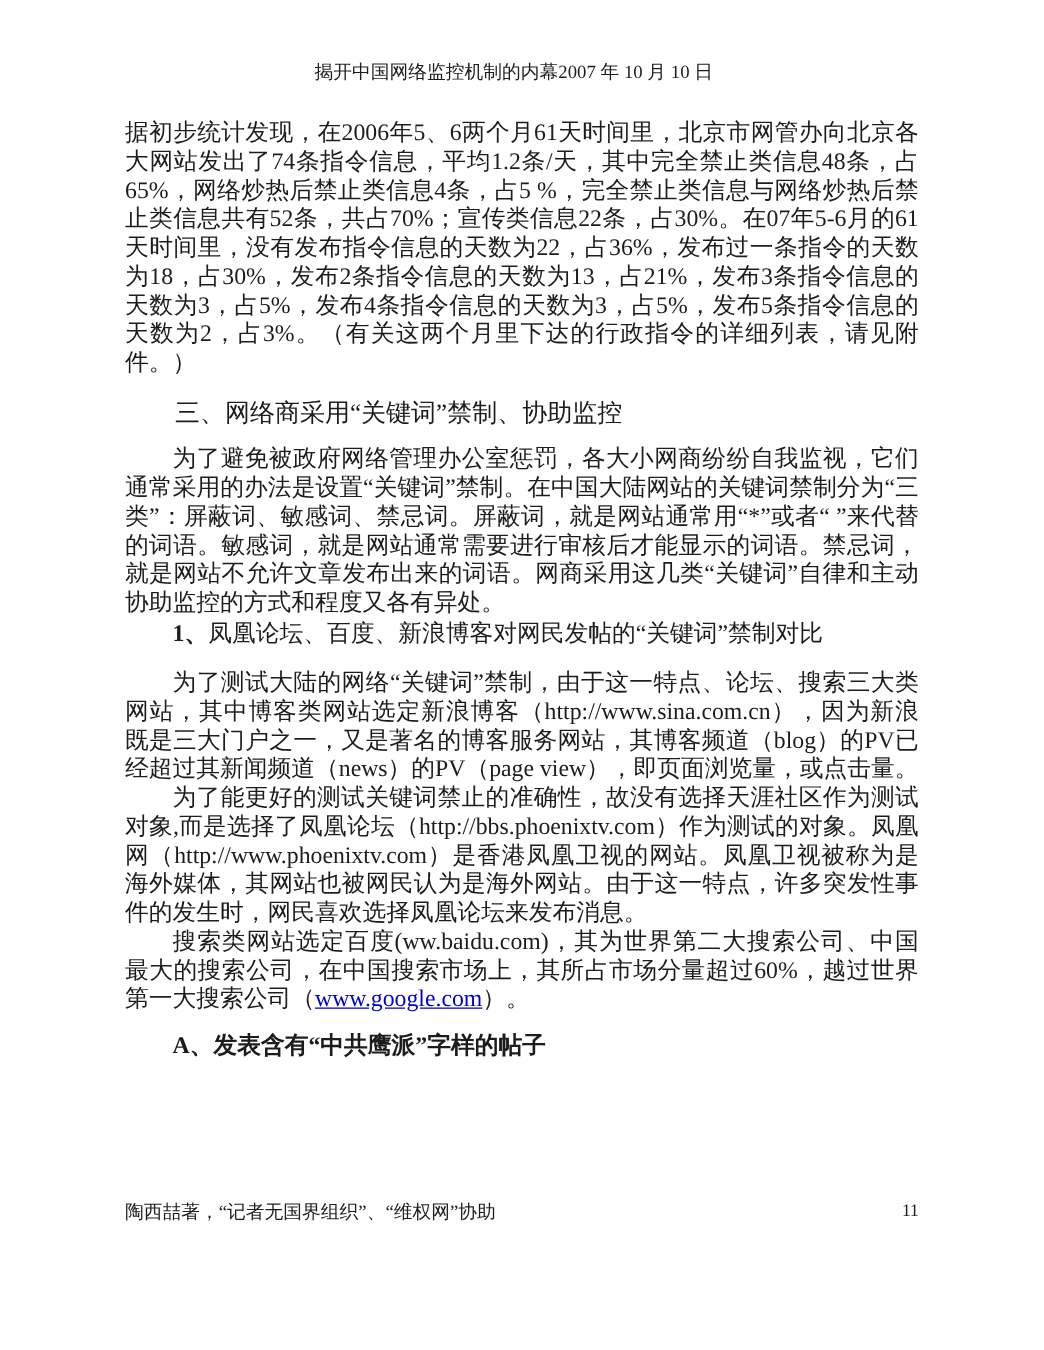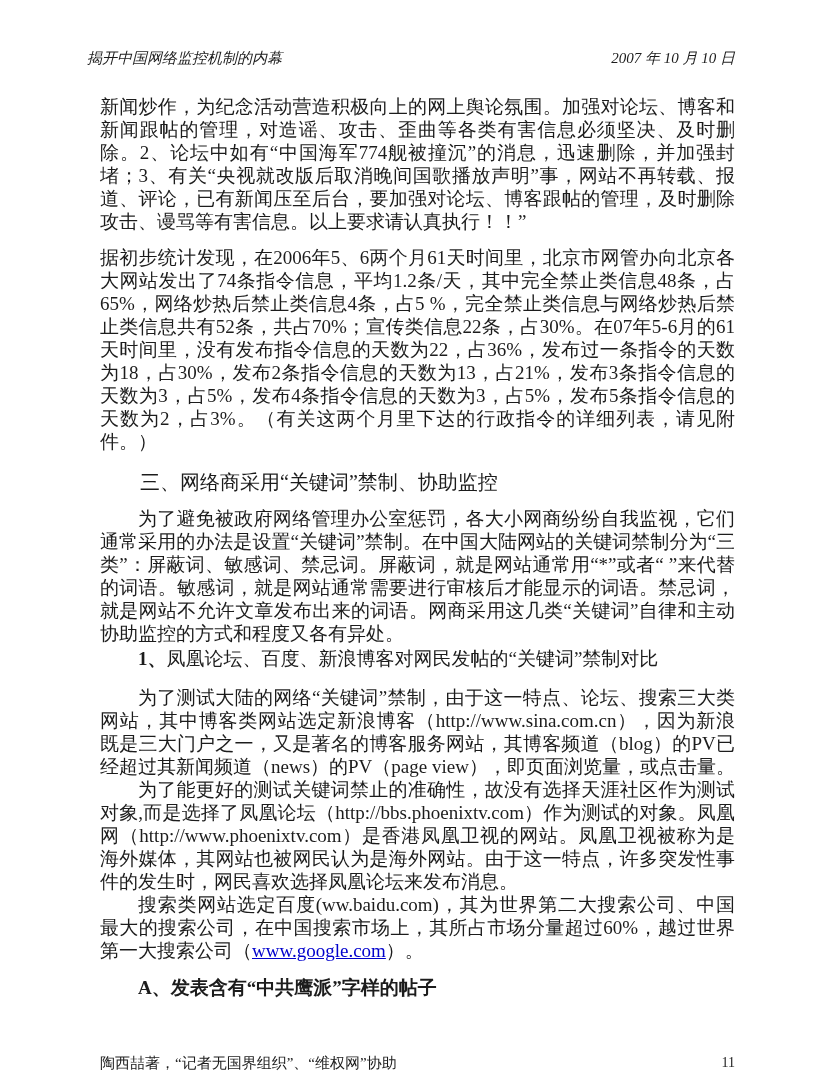--- a/index.html
+++ b/index.html
@@ -15,24 +15,23 @@
     font-family: "Liberation Serif", "DejaVu Serif", serif;
     color: #1c1c1c;
     overflow: hidden;
   }
   .running-head {
     position: absolute;
     top: 49px;
     left: 87px;
     right: 100px;
     display: flex;
-    justify-content: space-between;
+    justify-content: center;
     font-size: 15px;
     line-height: 18px;
-    font-style: italic;
   }
   .body-text {
     position: absolute;
     top: 95px;
     left: 100px;
     width: 635px;
     font-size: 19px;
     line-height: 23px;
     text-align: justify;
   }
@@ -67,21 +66,21 @@
   h3.sub.bold-all {
     font-weight: bold;
     margin: 14px 0 0 0;
   }
   .doc-link {
     color: #0000cc;
     text-decoration: underline;
   }
   .page-footer {
     position: absolute;
-    top: 1054px;
+    top: 961px;
     left: 100px;
     right: 100px;
     display: flex;
     justify-content: space-between;
     align-items: center;
     font-size: 15px;
     line-height: 18px;
     gap: 28px;
   }
   .pagenum {
@@ -93,21 +92,20 @@
 
 <div class="page">
 
   <div class="running-head">
     <span>揭开中国网络监控机制的内幕</span>
     <span>2007 年 10 月 10 日</span>
   </div>
 
   <div class="body-text">
 
-    <p class="gap-after">新闻炒作，为纪念活动营造积极向上的网上舆论氛围。加强对论坛、博客和新闻跟帖的管理，对造谣、攻击、歪曲等各类有害信息必须坚决、及时删除。2、论坛中如有“中国海军774舰被撞沉”的消息，迅速删除，并加强封堵；3、有关“央视就改版后取消晚间国歌播放声明”事，网站不再转载、报道、评论，已有新闻压至后台，要加强对论坛、博客跟帖的管理，及时删除攻击、谩骂等有害信息。以上要求请认真执行！！”</p>
 
     <p>据初步统计发现，在2006年5、6两个月61天时间里，北京市网管办向北京各大网站发出了74条指令信息，平均1.2条/天，其中完全禁止类信息48条，占65%，网络炒热后禁止类信息4条，占5 %，完全禁止类信息与网络炒热后禁止类信息共有52条，共占70%；宣传类信息22条，占30%。在07年5-6月的61天时间里，没有发布指令信息的天数为22，占36%，发布过一条指令的天数为18，占30%，发布2条指令信息的天数为13，占21%，发布3条指令信息的天数为3，占5%，发布4条指令信息的天数为3，占5%，发布5条指令信息的天数为2，占3%。（有关这两个月里下达的行政指令的详细列表，请见附件。）</p>
 
     <h2 class="sec">三、网络商采用“关键词”禁制、协助监控</h2>
 
     <p class="indent">为了避免被政府网络管理办公室惩罚，各大小网商纷纷自我监视，它们通常采用的办法是设置“关键词”禁制。在中国大陆网站的关键词禁制分为“三类”：屏蔽词、敏感词、禁忌词。屏蔽词，就是网站通常用“*”或者“ ”来代替的词语。敏感词，就是网站通常需要进行审核后才能显示的词语。禁忌词，就是网站不允许文章发布出来的词语。网商采用这几类“关键词”自律和主动协助监控的方式和程度又各有异处。</p>
 
     <h3 class="sub"><span class="num">1、</span><span>凤凰论坛、百度、新浪博客对网民发帖的“关键词”禁制对比</span></h3>
 
     <p class="indent">为了测试大陆的网络“关键词”禁制，由于这一特点、论坛、搜索三大类网站，其中博客类网站选定新浪博客（http://www.sina.com.cn），因为新浪既是三大门户之一，又是著名的博客服务网站，其博客频道（blog）的PV已经超过其新闻频道（news）的PV（page view），即页面浏览量，或点击量。</p>

